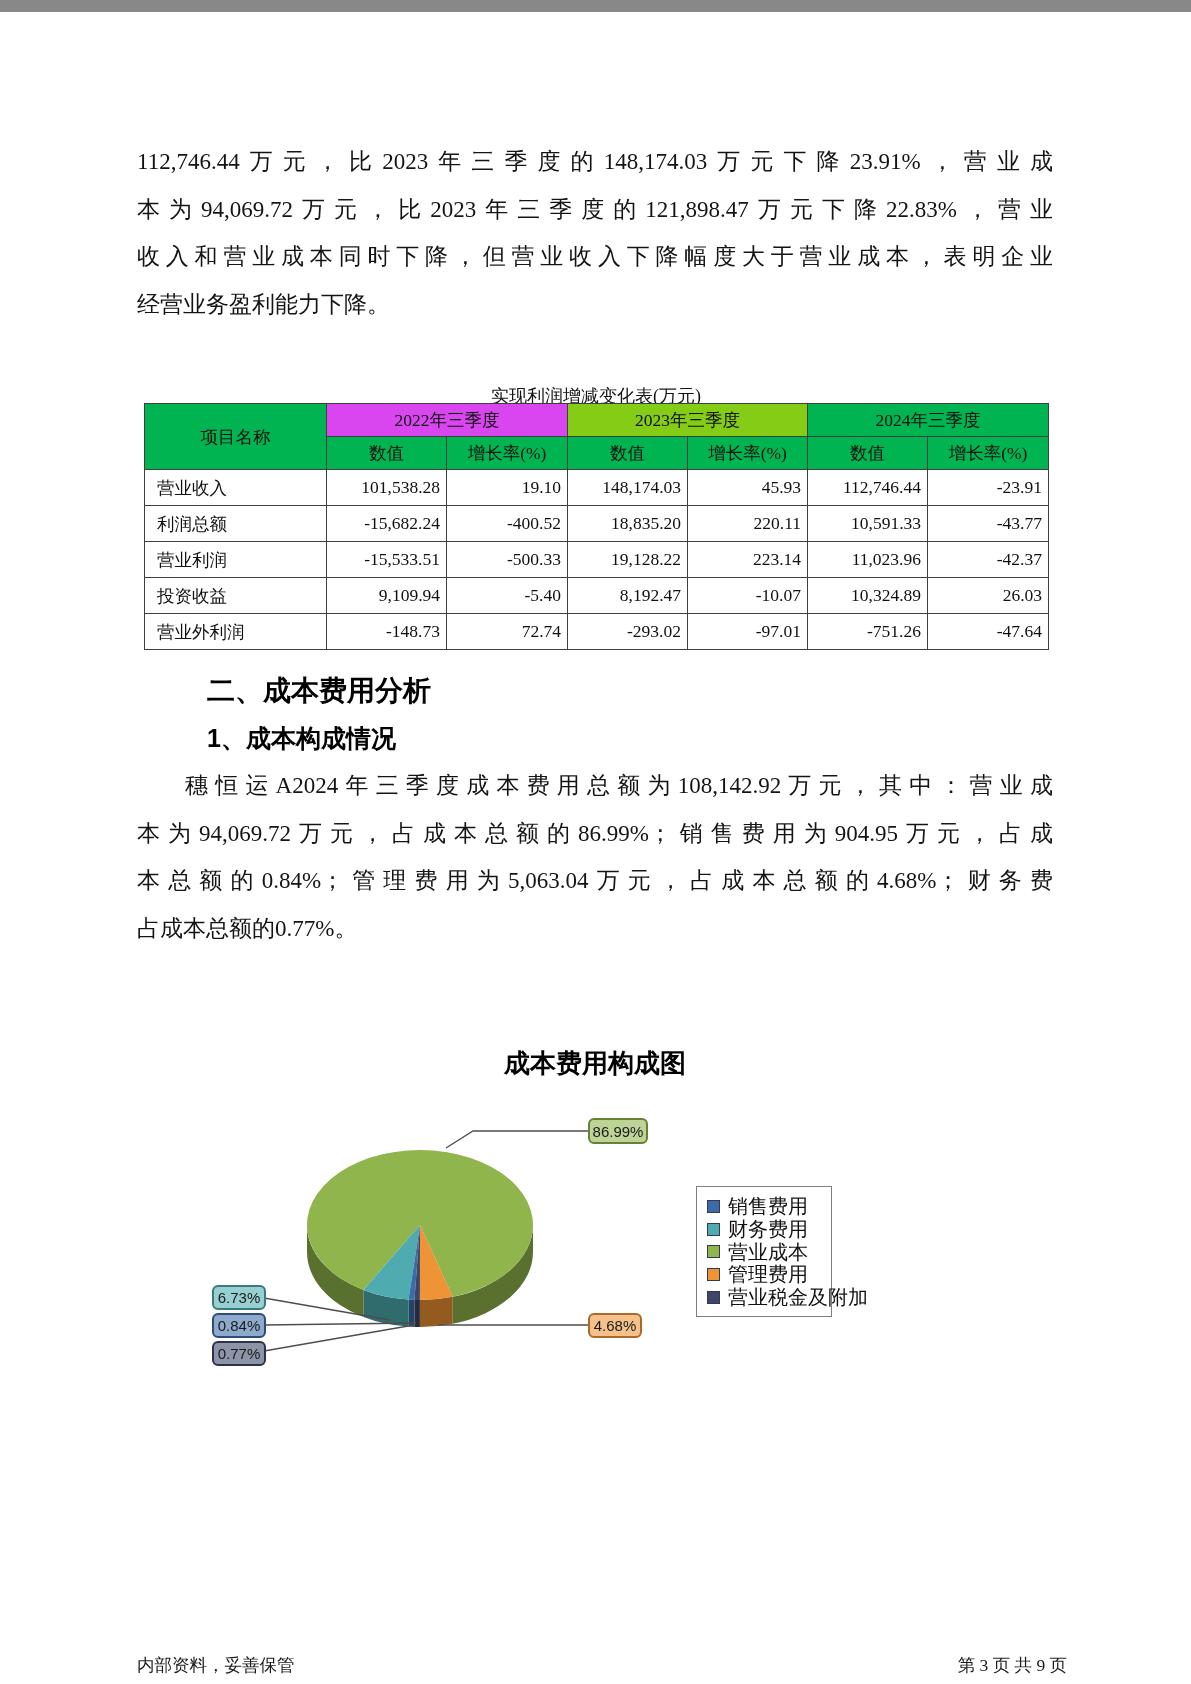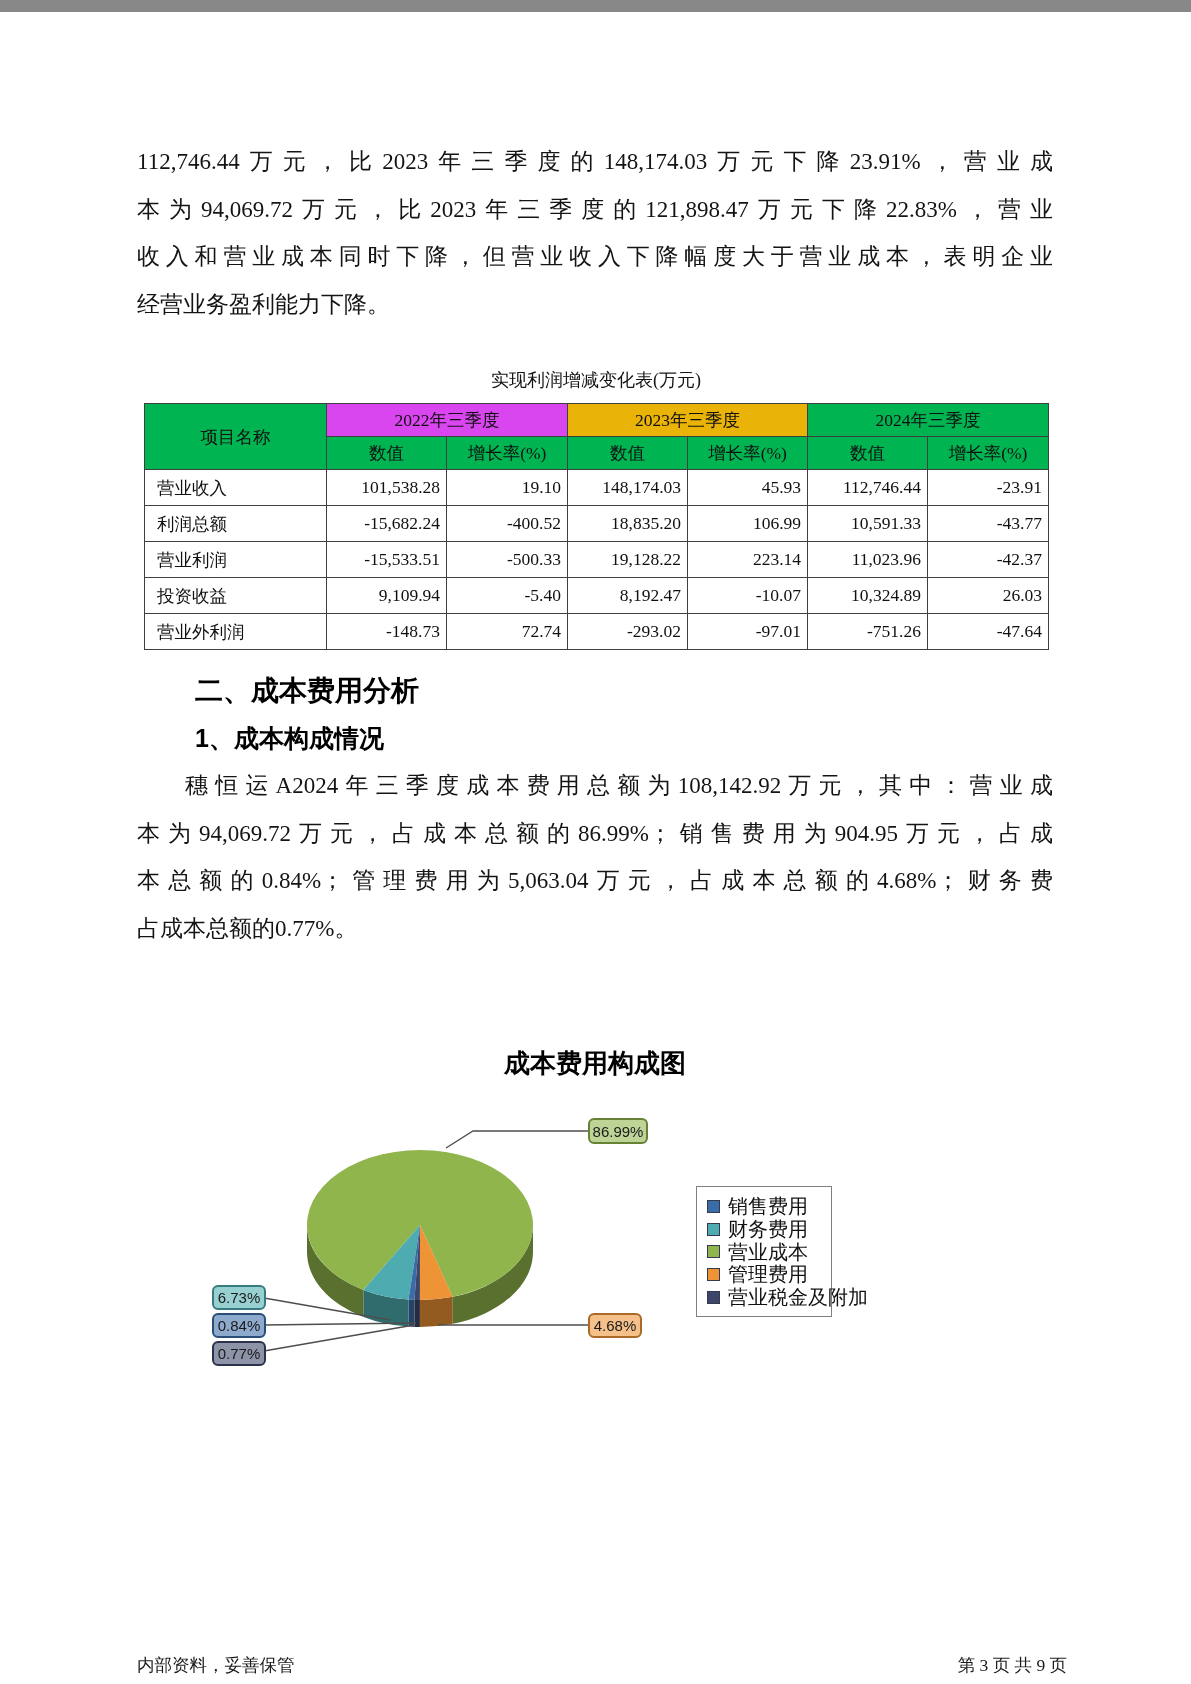--- a/index.html
+++ b/index.html
@@ -10,34 +10,34 @@
   }
   
   .para{position:absolute;left:137px;width:916px;font-size:23px;color:#141414;}
   .para .pline{
     display:block;height:47.5px;line-height:47.5px;white-space:nowrap;
     text-align:justify;text-align-last:justify;overflow:visible;
   }
   .para .pline.last{text-align-last:left;}
   .para .pline.indent{padding-left:48px;}
   
-  .tbl-title{position:absolute;left:144px;width:904px;top:356px;text-align:center;
+  .tbl-title{position:absolute;left:144px;width:904px;top:372px;text-align:center;
     font-size:18px;color:#141414;}
   table.profit{
     position:absolute;left:144px;top:391px;border-collapse:collapse;
     font-size:17.5px;color:#101010;table-layout:fixed;
   }
   table.profit td,table.profit th{
     border:1px solid #3f3f3f;font-weight:normal;overflow:hidden;white-space:nowrap;
   }
   table.profit .hdr{background:#00B551;text-align:center;}
   table.profit .namecell{text-align:left;padding-left:12px;height:33px;}
   table.profit .numcell{text-align:right;padding-right:6px;height:33px;}
   
-  .h1,.h2{position:absolute;left:195px;font-family:"Liberation Sans","DejaVu Sans",sans-serif;
+  .h1,.h2{position:absolute;left:207px;font-family:"Liberation Sans","DejaVu Sans",sans-serif;
     font-weight:bold;color:#000;}
   .h1{top:660px;font-size:28px;}
   .h2{top:710px;font-size:25px;}
   
   .chart-title{position:absolute;left:180px;top:1034px;width:830px;text-align:center;
     font-family:"Liberation Sans","DejaVu Sans",sans-serif;font-weight:bold;
     font-size:26px;color:#000;}
   #chart-svg{position:absolute;left:0;top:1060px;}
   .pie-label{
     position:absolute;box-sizing:border-box;border-radius:6px;
@@ -80,21 +80,21 @@
         <col style="width:121px">
       <col style="width:120px">
         <col style="width:120px">
         <col style="width:120px">
         <col style="width:121px">
     </colgroup>
     <thead>
       <tr style="height:33px;">
         <th class="hdr" rowspan="2" style="background: rgb(0, 181, 81);">项目名称</th>
         <th class="hdr" colspan="2" style="background: #d946ef;">2022年三季度</th>
-        <th class="hdr" colspan="2" style="background: #eab308;">2023年三季度</th>
+        <th class="hdr" colspan="2" style="background: #84cc16;">2023年三季度</th>
         <th class="hdr" colspan="2" style="background: rgb(0, 181, 81);">2024年三季度</th>
       </tr>
       <tr style="height:33px;">
         <th class="hdr" style="background: rgb(0, 181, 81);">数值</th>
         <th class="hdr" style="background: rgb(0, 181, 81);">增长率(%)</th>
         <th class="hdr" style="background: rgb(0, 181, 81);">数值</th>
         <th class="hdr" style="background: rgb(0, 181, 81);">增长率(%)</th>
         <th class="hdr" style="background: rgb(0, 181, 81);">数值</th>
         <th class="hdr" style="background: rgb(0, 181, 81);">增长率(%)</th>
       </tr>
@@ -107,21 +107,21 @@
           <td class="numcell">148,174.03</td>
           <td class="numcell">45.93</td>
           <td class="numcell">112,746.44</td>
           <td class="numcell">-23.91</td>
         </tr>
         <tr style="height: 34px;">
           <td class="namecell">利润总额</td>
           <td class="numcell">-15,682.24</td>
           <td class="numcell">-400.52</td>
           <td class="numcell">18,835.20</td>
-          <td class="numcell">106.99</td>
+          <td class="numcell">220.11</td>
           <td class="numcell">10,591.33</td>
           <td class="numcell">-43.77</td>
         </tr>
         <tr style="height: 34px;">
           <td class="namecell">营业利润</td>
           <td class="numcell">-15,533.51</td>
           <td class="numcell">-500.33</td>
           <td class="numcell">19,128.22</td>
           <td class="numcell">223.14</td>
           <td class="numcell">11,023.96</td>

